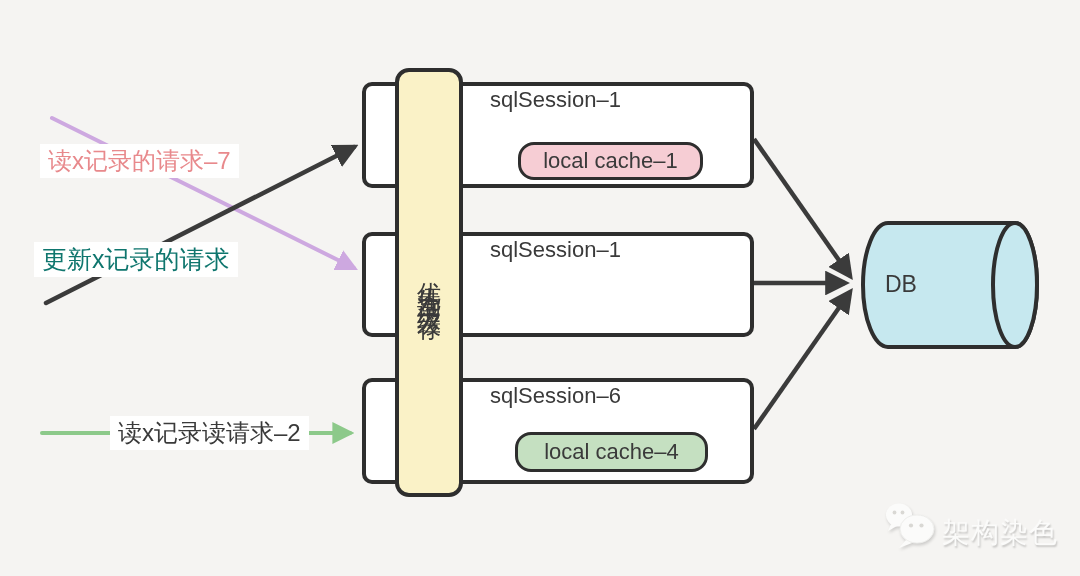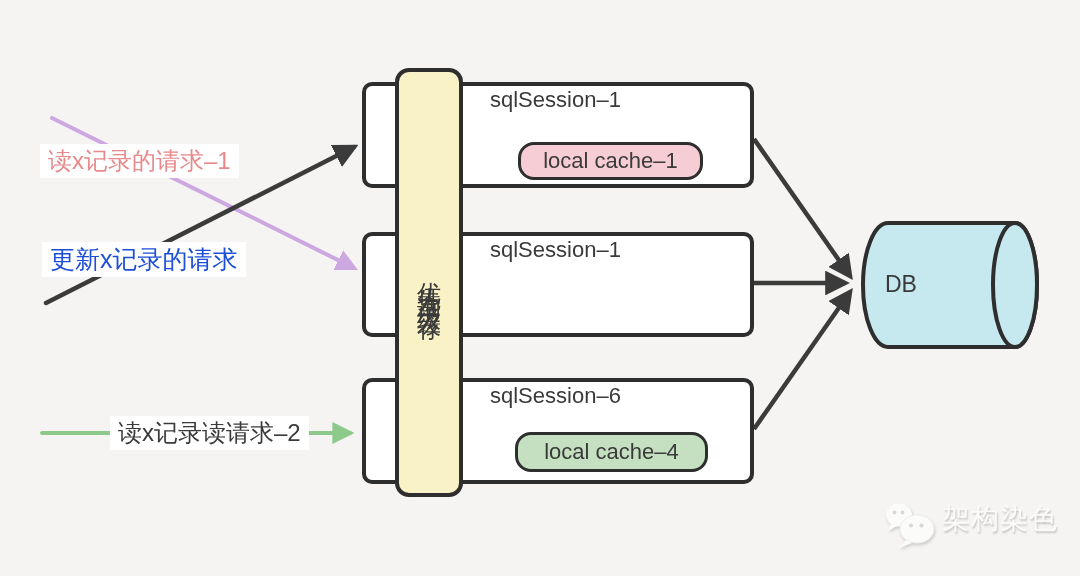--- a/index.html
+++ b/index.html
@@ -64,33 +64,33 @@
   }
   
   .req-label{
     position:absolute;
     background:#ffffff;
     padding:3px 8px;
     white-space:nowrap;
     line-height:1.15;
   }
   .req-read1{left:40px;top:144px;font-size:24px;color:#e8898c;}
-  .req-update{left:34px;top:242px;font-size:25px;color:#1d4ed8;margin-left:8px;}
+  .req-update{left:34px;top:242px;font-size:25px;color:#0f766e;}
   .req-read2{left:110px;top:416px;font-size:24px;color:#3a3a3a;text-align:right;}
   
   .db-label{
     position:absolute;
     left:885px;top:271px;width:90px;
     text-align:left;
     font-size:23px;color:#3a3a3a;
   }
   
   .watermark{
     position:absolute;left:884px;top:500px;
-    display:flex;align-items:flex-start;
+    display:flex;align-items:flex-end;
   }
   .wechat-icon{
     width:54px;height:52px;
     filter:drop-shadow(1px 2px 1.5px rgba(0,0,0,0.16));
   }
   .watermark-text{
     margin-left:4px;
     font-size:28px;
     letter-spacing:1px;
     color:#fbfbfa;
@@ -123,21 +123,21 @@
     <line x1="754" y1="139" x2="850" y2="276" stroke="#3b3b3b" stroke-width="4.5" marker-end="url(#mk-dark)"></line>
     <line x1="754" y1="283" x2="845" y2="283" stroke="#3b3b3b" stroke-width="4.5" marker-end="url(#mk-dark)"></line>
     <line x1="754" y1="429" x2="850" y2="292" stroke="#3b3b3b" stroke-width="4.5" marker-end="url(#mk-dark)"></line>
 
     <g>
       <path d="M 888 223 L 1015 223 A 22 62 0 0 1 1015 347 L 888 347 A 25 62 0 0 1 888 223 Z" fill="#c6e8ef" stroke="#2e2e2e" stroke-width="4" stroke-linejoin="round"></path>
       <ellipse cx="1015" cy="285" rx="22" ry="62" fill="#c6e8ef" stroke="#2e2e2e" stroke-width="4"></ellipse>
     </g>
   </svg>
 
-  <div class="req-label req-read1">读x记录的请求–1</div>
+  <div class="req-label req-read1">读x记录的请求–7</div>
   <div class="req-label req-update">更新x记录的请求</div>
   <div class="req-label req-read2">读x记录读请求–2</div>
 
   <div class="session-box s1">
     <div class="session-title">sqlSession–1</div>
   </div>
   <div class="session-box s2">
     <div class="session-title">sqlSession–1</div>
   </div>
   <div class="session-box s3">

